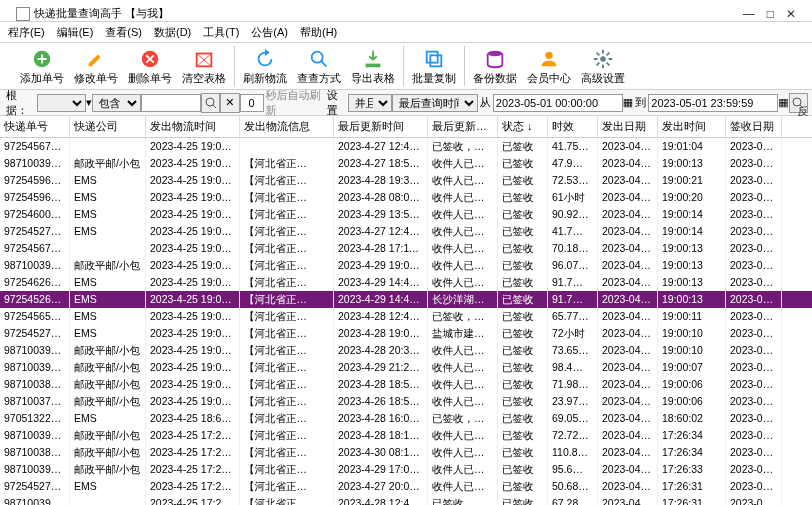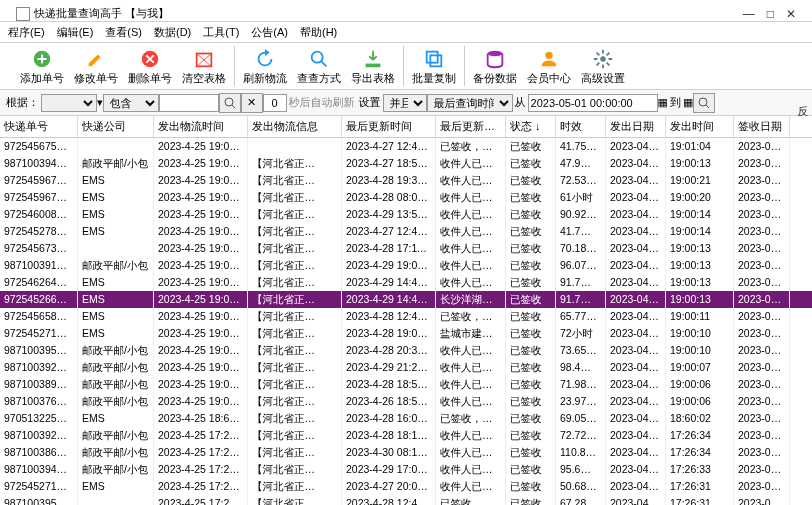--- a/index.html
+++ b/index.html
@@ -20,21 +20,21 @@
 .filterbar { height:26px; border-bottom:1px solid #d0d0d0; display:flex; align-items:center; padding:0 4px; gap:0; background:#f7f7f7; }
 .filterbar input, .filterbar select { height:18px; font-size:11px; border:1px solid #999; padding:0 2px; }
 .filterbar .lbl { padding:0 2px; }
 .filterbar .sbtn { width:22px; height:20px; border:1px solid #999; background:#eee; display:flex; align-items:center; justify-content:center; cursor:pointer; }
 .filterbar select.sel80 { width:56px; }
 .filterbar input.short { width:24px; text-align:center; }
 .filterbar input.date { width:130px; }
 .grid { position:relative; }
 .ghead { display:flex; height:22px; background:#fff; border-bottom:1px solid #ccc; }
 .col { border-right:1px solid #ddd; padding:3px 4px; white-space:nowrap; overflow:hidden; text-overflow:ellipsis; }
-.c0{width:78px}.c1{width:76px}.c2{width:94px}.c3{width:94px}.c4{width:94px}.c5{width:70px}.c6{width:50px}.c7{width:50px}.c8{width:60px}.c9{width:68px}.c10{width:56px}
+.c0{width:70px}.c1{width:76px}.c2{width:94px}.c3{width:94px}.c4{width:94px}.c5{width:70px}.c6{width:50px}.c7{width:50px}.c8{width:60px}.c9{width:68px}.c10{width:56px}
 .ghead .col { font-weight:400; cursor:pointer; }
 .gbody { }
 .row { display:flex; height:17px; line-height:17px; }
 .row:nth-child(even) { background:#fff; }
 .row.sel { background:#701a75; color:#fff; }
 .row .col { border-right:1px solid #eee; padding:0 4px; font-size:10.5px; }
 </style>
 </head>
 <body>
 
@@ -183,20 +183,21 @@
   <div class="sbtn">✕</div>
   <input class="short" value="0" style="">
   <span class="lbl" style="color:#888">秒后自动刷新</span>
   <span class="lbl" style="cursor:pointer">设置</span>
   <select class="sel80" style="width:44px"><option>并且</option></select>
   <select style="width:86px"><option>最后查询时间</option></select>
   <span class="lbl">从</span>
   <input class="date" value="2023-05-01 00:00:00" style="">
   <span>▦</span>
   <span class="lbl">到</span>
+  <input class="date" value="2023-05-01 23:59:59" style="">
   <span>▦</span>
   <div class="sbtn">
     <svg width="12" height="12">
         <circle cx="5" cy="5" r="4" fill="none" stroke="#555"></circle>
         <line x1="8" y1="8" x2="11" y2="11" stroke="#555"></line>
       </svg>
   </div>
 </div>
 
 <div class="grid">

